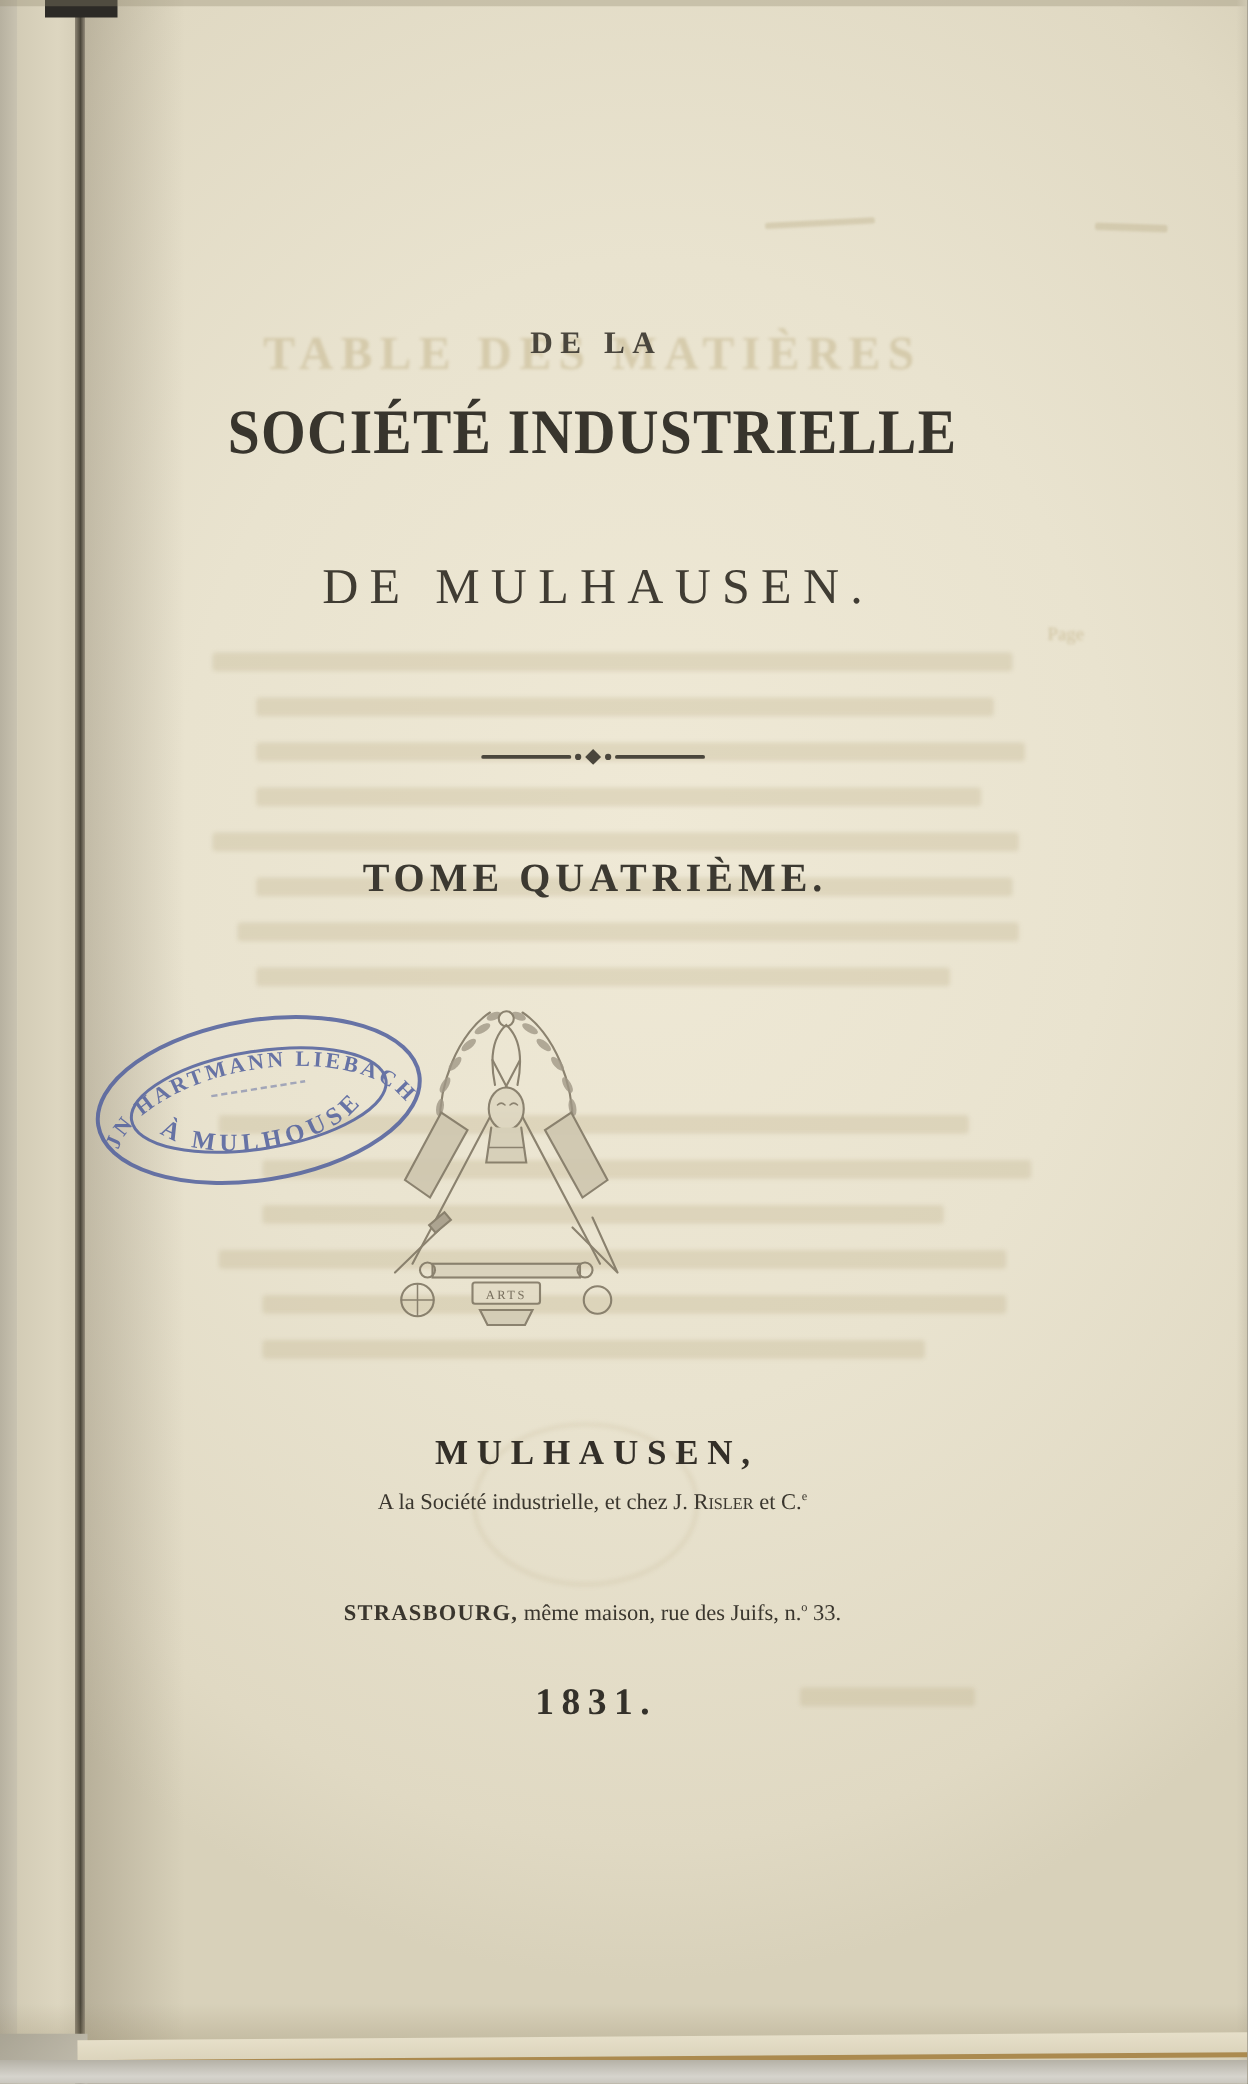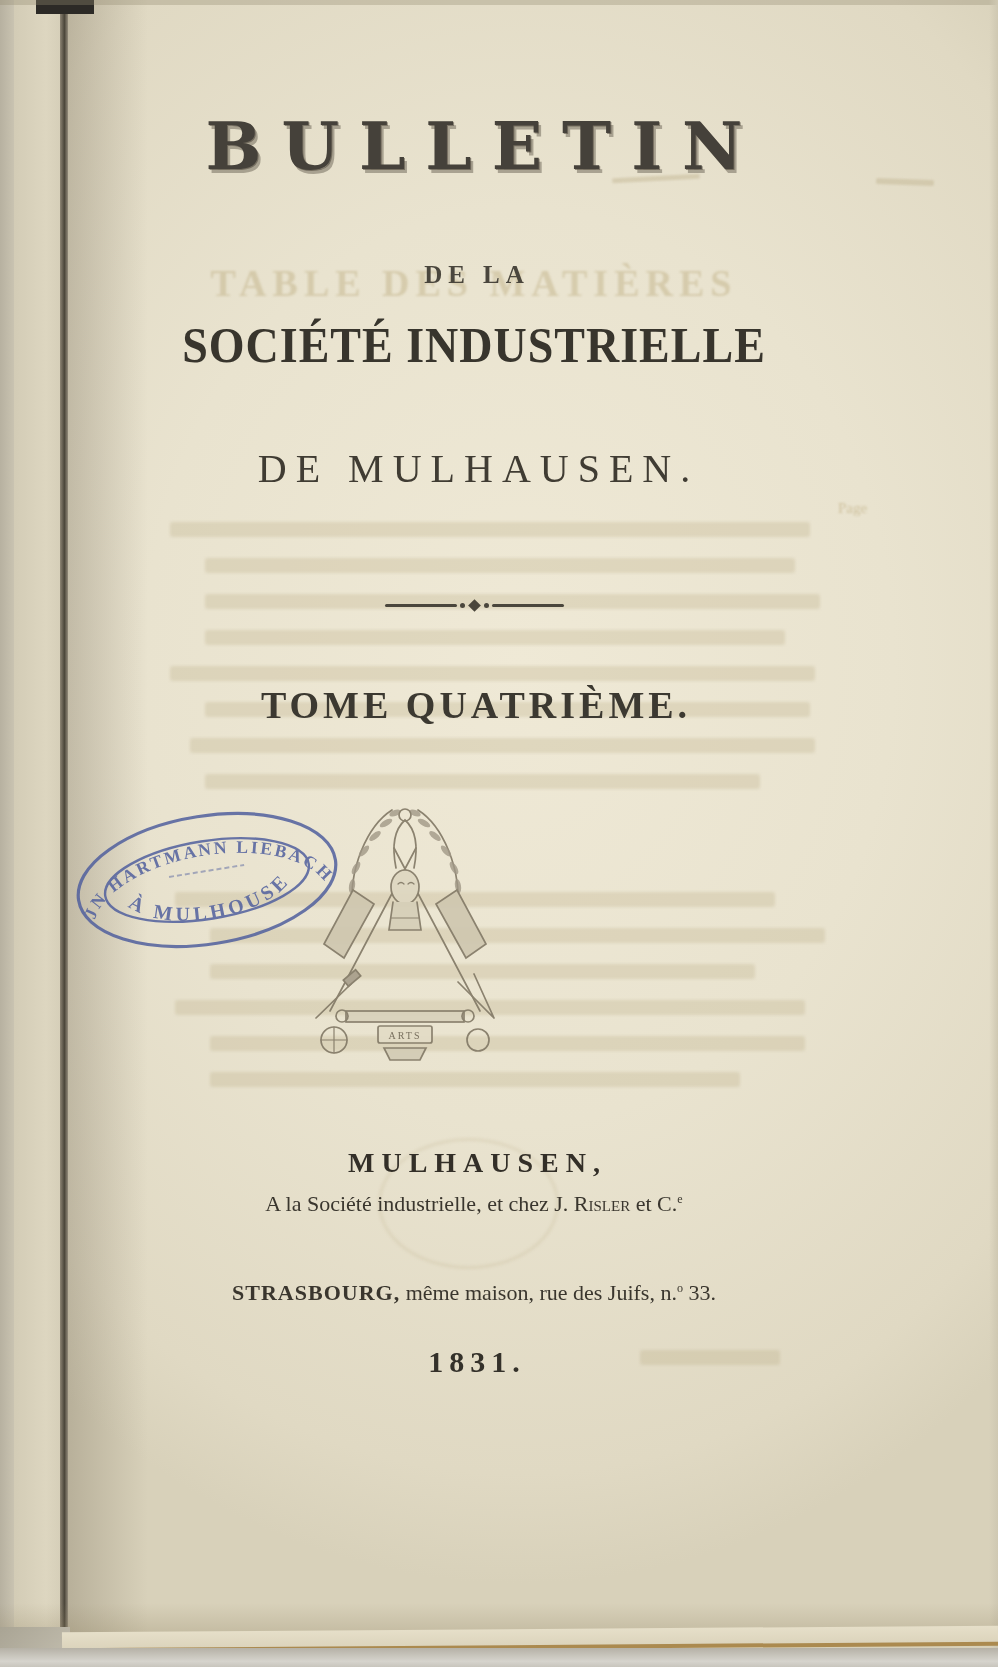--- a/index.html
+++ b/index.html
@@ -22,23 +22,23 @@
   .deckle{left:62px;right:0;bottom:18px;height:16px;background:linear-gradient(180deg,#e6dfc9,#dcd4bc);border-bottom:4px solid #ab8a4f;transform:rotate(-.4deg);}
   .edge-bottom{left:0;right:0;bottom:0;height:19px;background:linear-gradient(180deg,#b5b1a6,#d6d4cd 70%,#c8c5bd);}
   .edge-bottom-left{left:0;bottom:0;width:70px;height:40px;background:linear-gradient(135deg,#a9a494,#c4bfb0);}
   
   .line{left:10px;right:60px;text-align:center;line-height:1.05;}
   .t-bulletin{font-family:"DejaVu Serif",serif;font-weight:700;font-size:66px;letter-spacing:20px;padding-left:20px;color:#45413a;
     text-shadow:3px 4px 0 rgba(74,68,56,.40),1px 1px 0 rgba(74,68,56,.55);}
   .t-dela{font-weight:700;font-size:25px;letter-spacing:6px;padding-left:6px;color:#4a463d;}
   .t-society{font-weight:700;font-size:46px;letter-spacing:1px;transform:scaleY(1.1);color:#38352d;}
   .t-place{font-size:40px;letter-spacing:9px;padding-left:9px;color:#403c33;}
-  .t-tome{font-weight:700;font-size:38px;letter-spacing:4px;padding-left:4px;color:#3c3931;}
+  .t-tome{font-weight:700;font-size:32px;letter-spacing:4px;padding-left:4px;color:#3c3931;}
   .t-city{font-weight:700;font-size:28px;letter-spacing:7px;padding-left:7px;color:#332f28;}
-  .t-imp{font-size:22px;color:#3a362e;}
+  .t-imp{font-size:18px;color:#3a362e;}
   .t-imp .lead{font-weight:700;letter-spacing:1px;}
   .sc{font-variant:small-caps;}
   sup{font-size:.55em;}
   .t-year{font-weight:700;font-size:30px;letter-spacing:6px;padding-left:6px;color:#34312a;}
   
   .rule{left:10px;right:60px;top:601px;display:flex;align-items:center;justify-content:center;}
   .rule .bar{height:3px;width:72px;background:#4a463c;border-radius:2px;}
   .rule .dot{width:5px;height:5px;background:#4a463c;border-radius:50%;margin:0 3px;}
   .rule .gem{width:9px;height:9px;background:#4a463c;transform:rotate(45deg);margin:0 2px;}
   
@@ -88,21 +88,20 @@
   <div class="gbar" style="left:210px;top:964px;width:545px;"></div>
   <div class="gbar" style="left:175px;top:1000px;width:630px;"></div>
   <div class="gbar" style="left:210px;top:1036px;width:595px;"></div>
   <div class="gbar" style="left:210px;top:1072px;width:530px;"></div>
   <div class="gbar" style="left:640px;top:1350px;width:140px;"></div>
 
   <div class="abs gellipse" style="left:378px;top:1138px;width:175px;height:125px;"></div>
   <div class="abs gmark" style="left:612px;top:176px;width:88px;height:5px;transform:rotate(-3deg);"></div>
   <div class="abs gmark" style="left:876px;top:179px;width:58px;height:6px;transform:rotate(2deg);"></div>
 
-  <div class="abs line t-bulletin" style="top:112px;">BULLETIN</div>
   <div class="abs line t-dela" style="top:246px;margin-top:16px;">DE LA</div>
   <div class="abs line t-society" style="top:322px;">SOCIÉTÉ INDUSTRIELLE</div>
   <div class="abs line t-place" style="top:448px;">DE MULHAUSEN.</div>
 
   <div class="abs rule">
     <span class="bar"></span>
     <span class="dot"></span>
     <span class="gem"></span>
     <span class="dot"></span>
     <span class="bar"></span>

